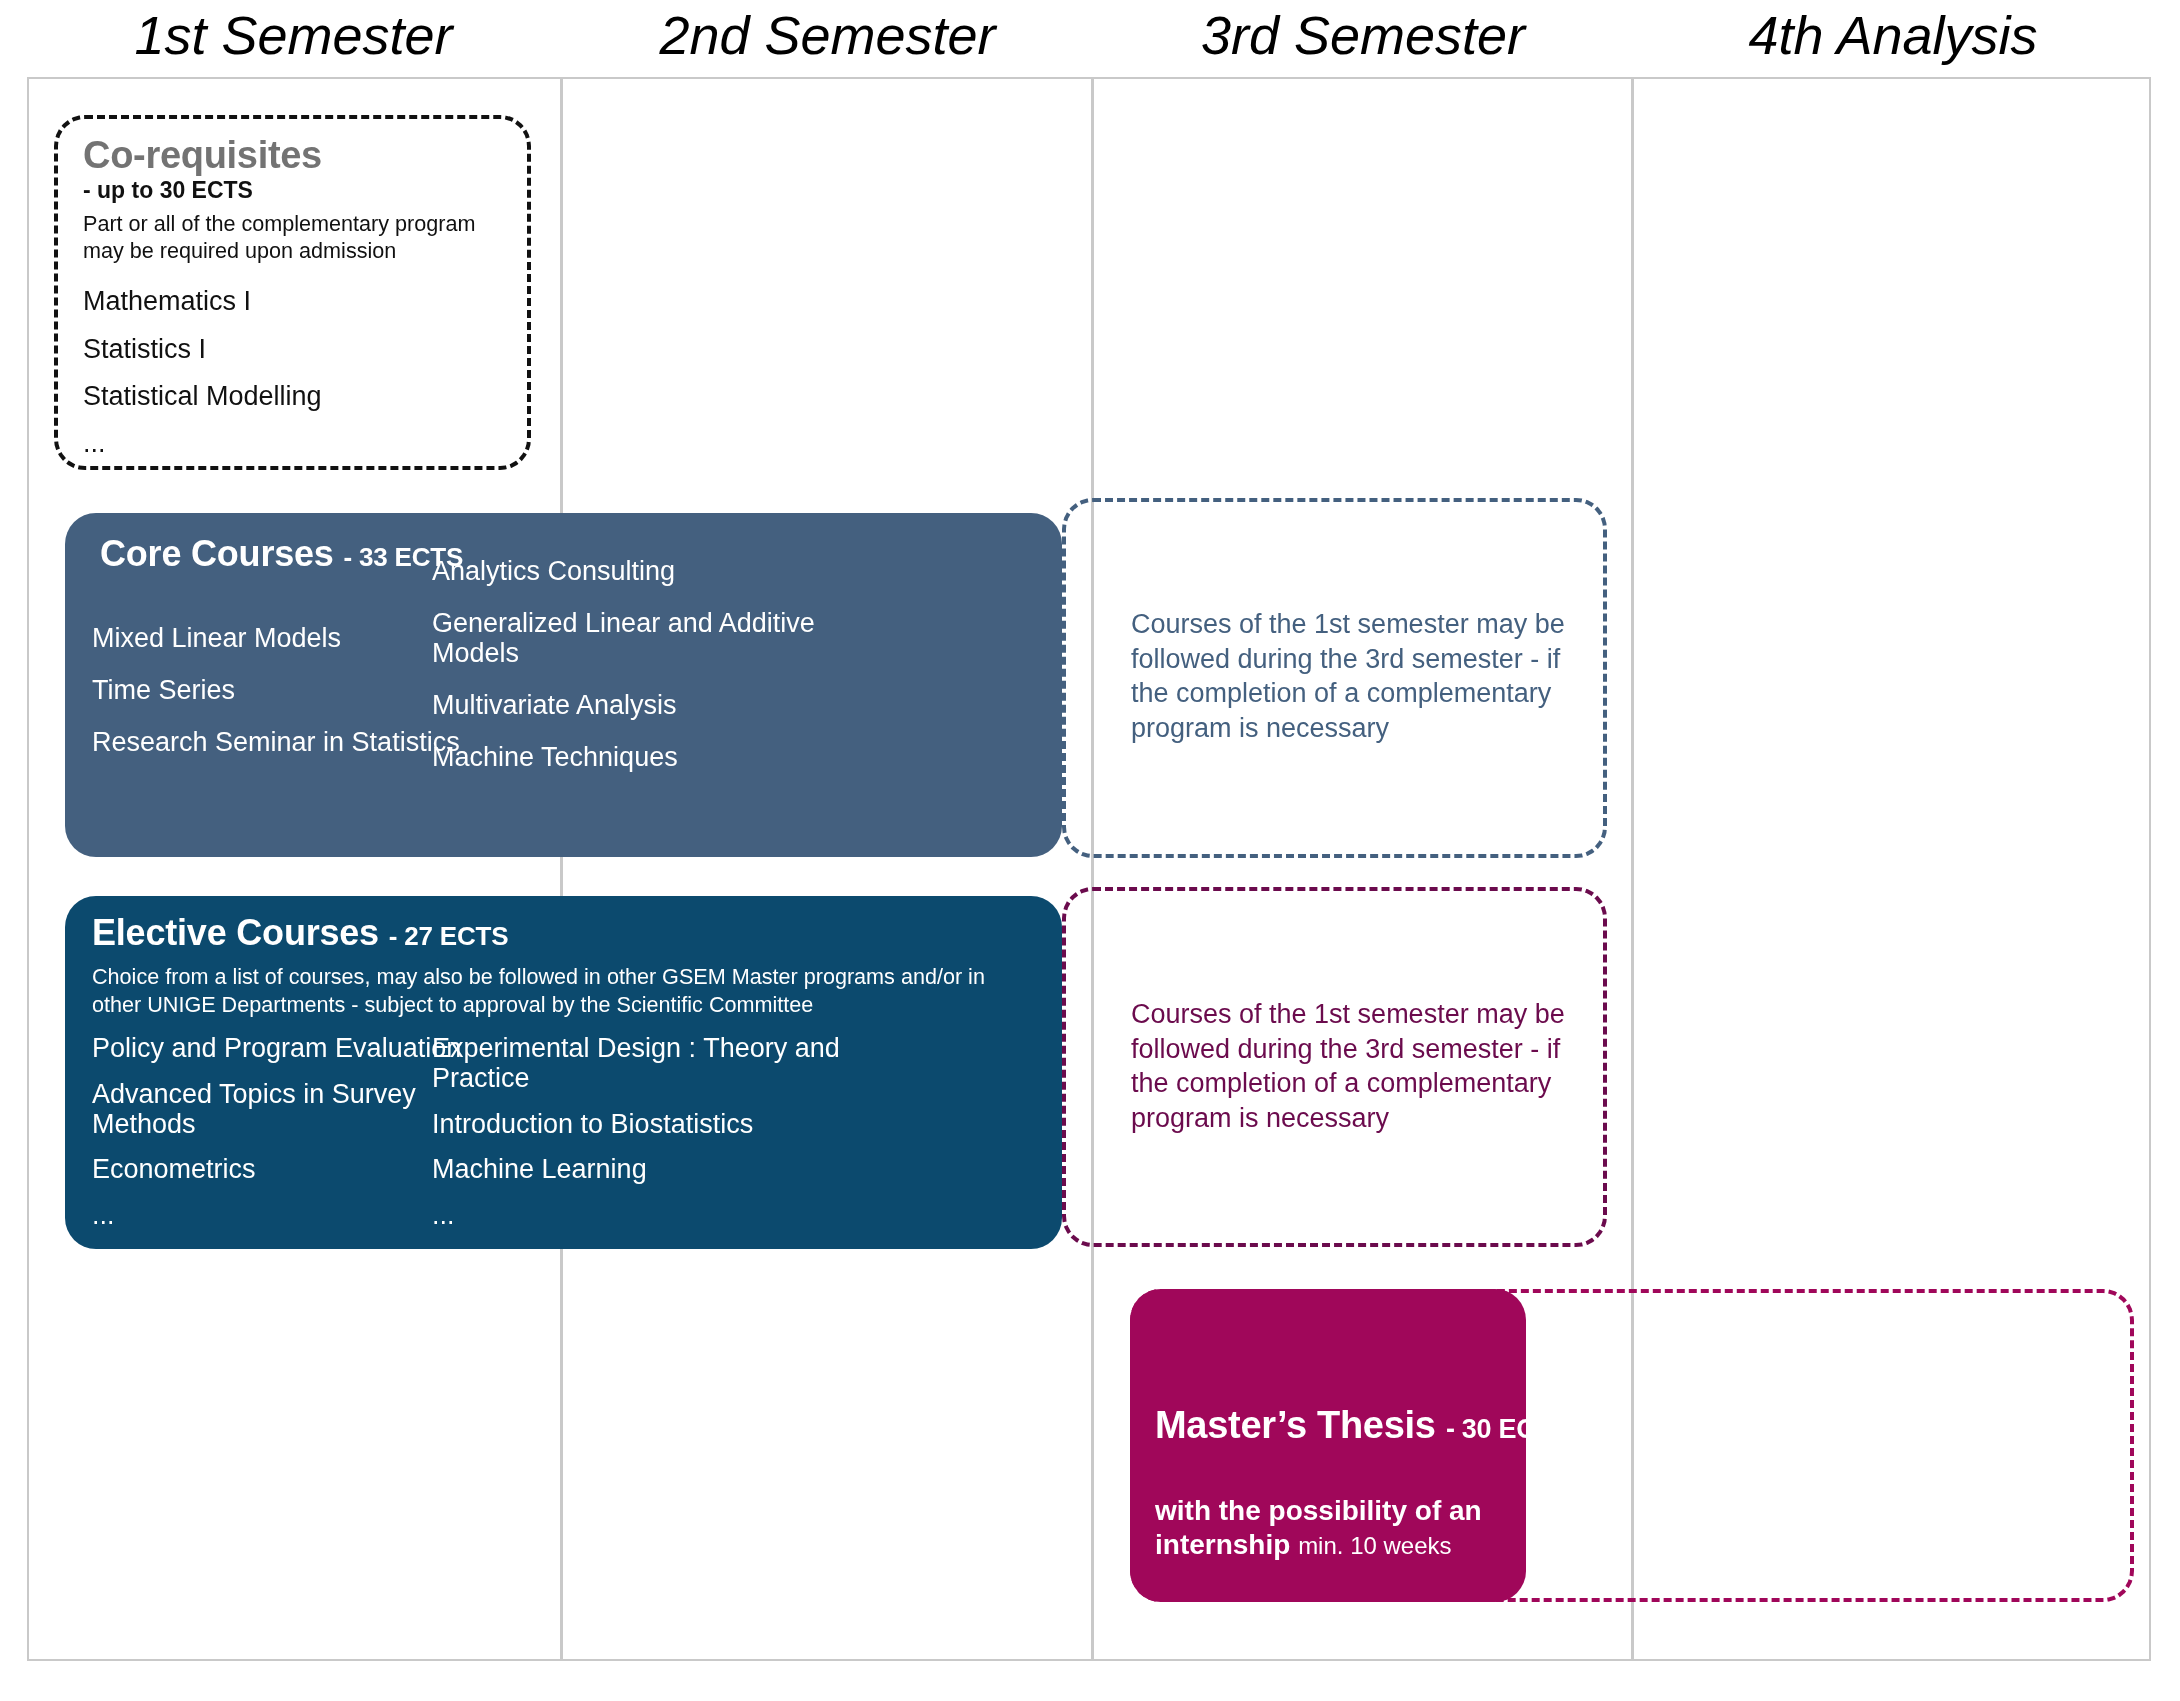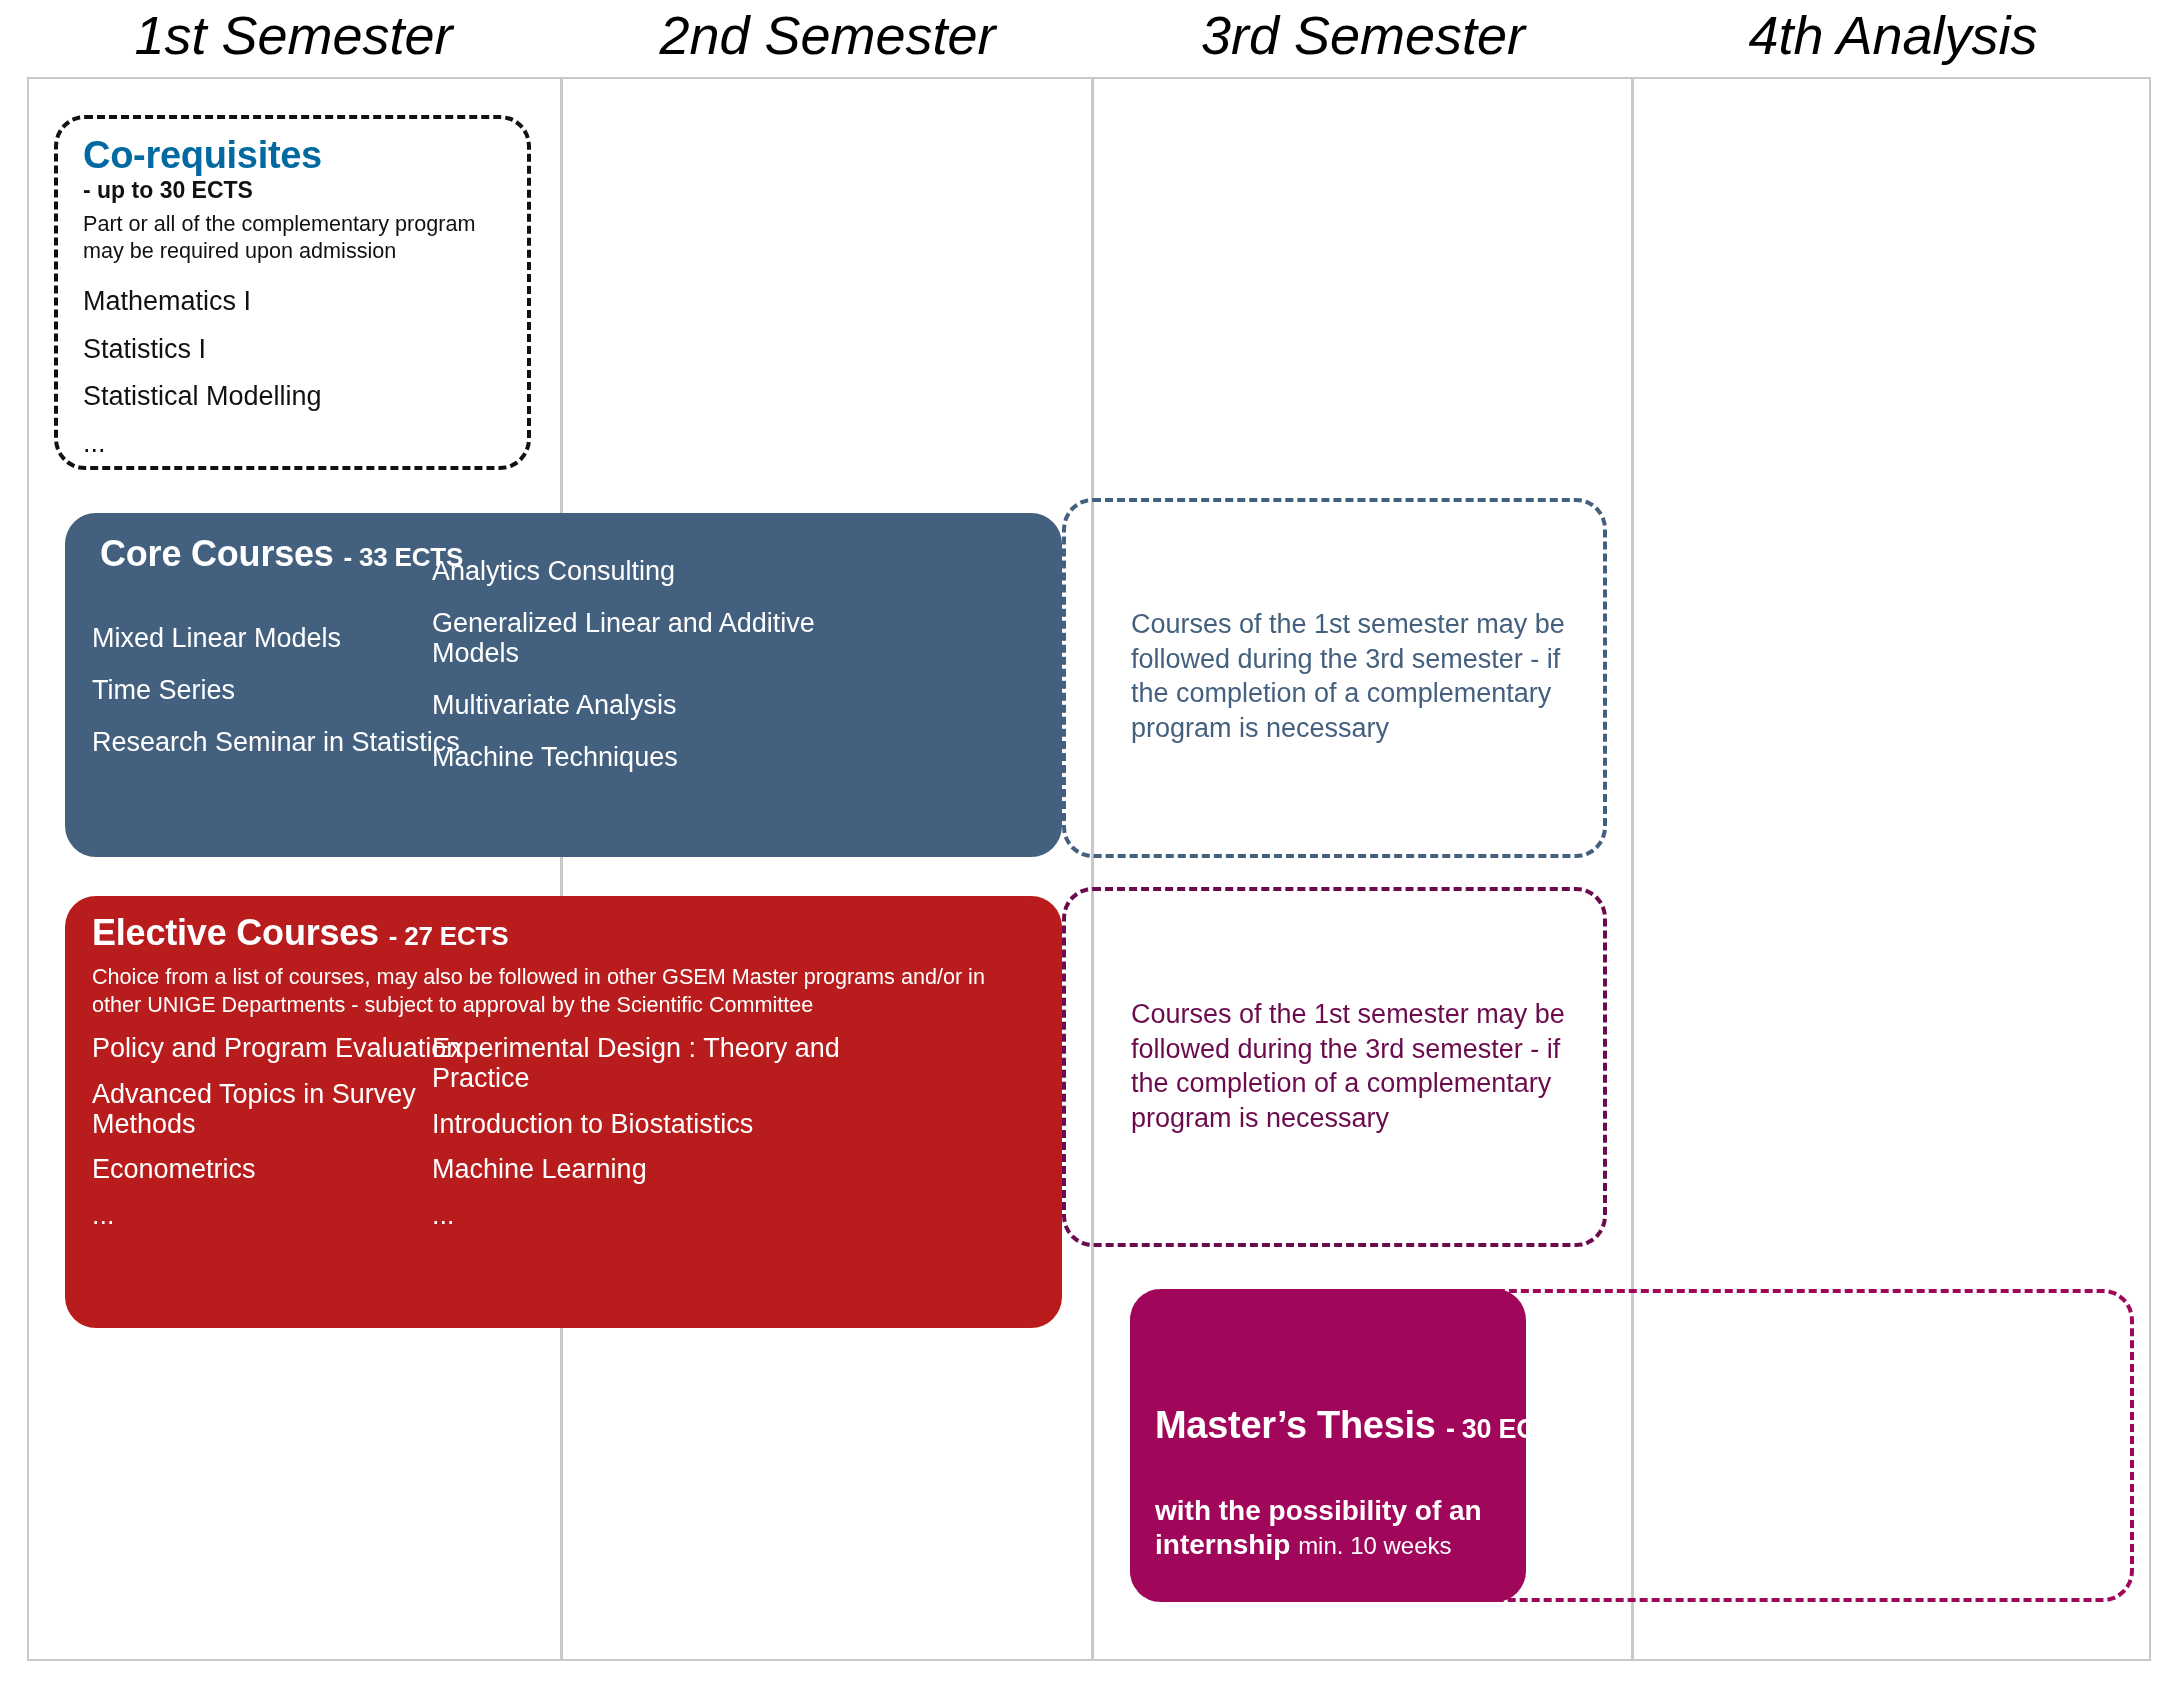--- a/index.html
+++ b/index.html
@@ -17,21 +17,21 @@
         border:2.7px solid #c9c9c9;box-sizing:border-box;}
   .vdiv{position:absolute;top:77px;height:1584px;width:2.7px;background:#c9c9c9;}
 
   
   .box{position:absolute;box-sizing:border-box;}
 
   
   .coreq{left:54px;top:115px;width:477px;height:355px;
          border:4.5px dashed #111111;border-radius:31px;
          padding:16px 23.4px 0 25px;}
-  .coreq .t1{font-size:38px;font-weight:700;color:#0369a1;line-height:1.06;
+  .coreq .t1{font-size:38px;font-weight:700;color:#737373;line-height:1.06;
              letter-spacing:-0.3px;}
   .coreq .t2{font-size:23px;font-weight:700;color:#111;margin-top:1.8px;}
   .coreq .t3{font-size:21.6px;color:#111;line-height:1.22;margin-top:7.2px;}
   .coreq ul{list-style:none;margin:23.4px 0 0 0;padding:0;}
   .coreq li{font-size:27px;color:#111;margin-bottom:19px;line-height:1.05;}
   .coreq li.dots{font-size:27px;margin-bottom:0;}
 
   
   .core{left:65px;top:513px;width:997px;height:344px;
         background:#44607f;border-radius:31px;color:#ffffff;}
@@ -44,22 +44,22 @@
   .core ul,.elec ul{margin:0;padding:0;list-style:none;}
   .core li{font-size:27px;line-height:1.12;margin-bottom:21.6px;}
 
   
   .noteblue{left:1062px;top:498px;width:545px;height:360px;
             border:4.5px dashed #44607f;border-radius:31px;}
   .noteblue p{position:absolute;left:65px;top:105px;width:450px;margin:0;
               font-size:27px;line-height:1.28;color:#44607f;}
 
   
-  .elec{left:65px;top:896px;width:997px;height:432px;
-        background:#b91c1c;border-radius:31px;color:#ffffff;}
+  .elec{left:65px;top:896px;width:997px;height:353px;
+        background:#0c4a6e;border-radius:31px;color:#ffffff;}
   .elec .title{position:absolute;left:27px;top:16px;font-size:36px;font-weight:700;
                letter-spacing:-0.2px;white-space:nowrap;}
   .elec .title .ects{font-size:26px;font-weight:700;}
   .elec .desc{position:absolute;left:27px;top:67px;width:945px;
               font-size:21.6px;line-height:1.28;}
   .elec .colA{position:absolute;left:27px;top:137px;width:378px;}
   .elec .colB{position:absolute;left:367px;top:137px;width:423px;}
   .elec li{font-size:27px;line-height:1.12;margin-bottom:15.3px;}
   .elec li.dots{margin-bottom:0;}
 

